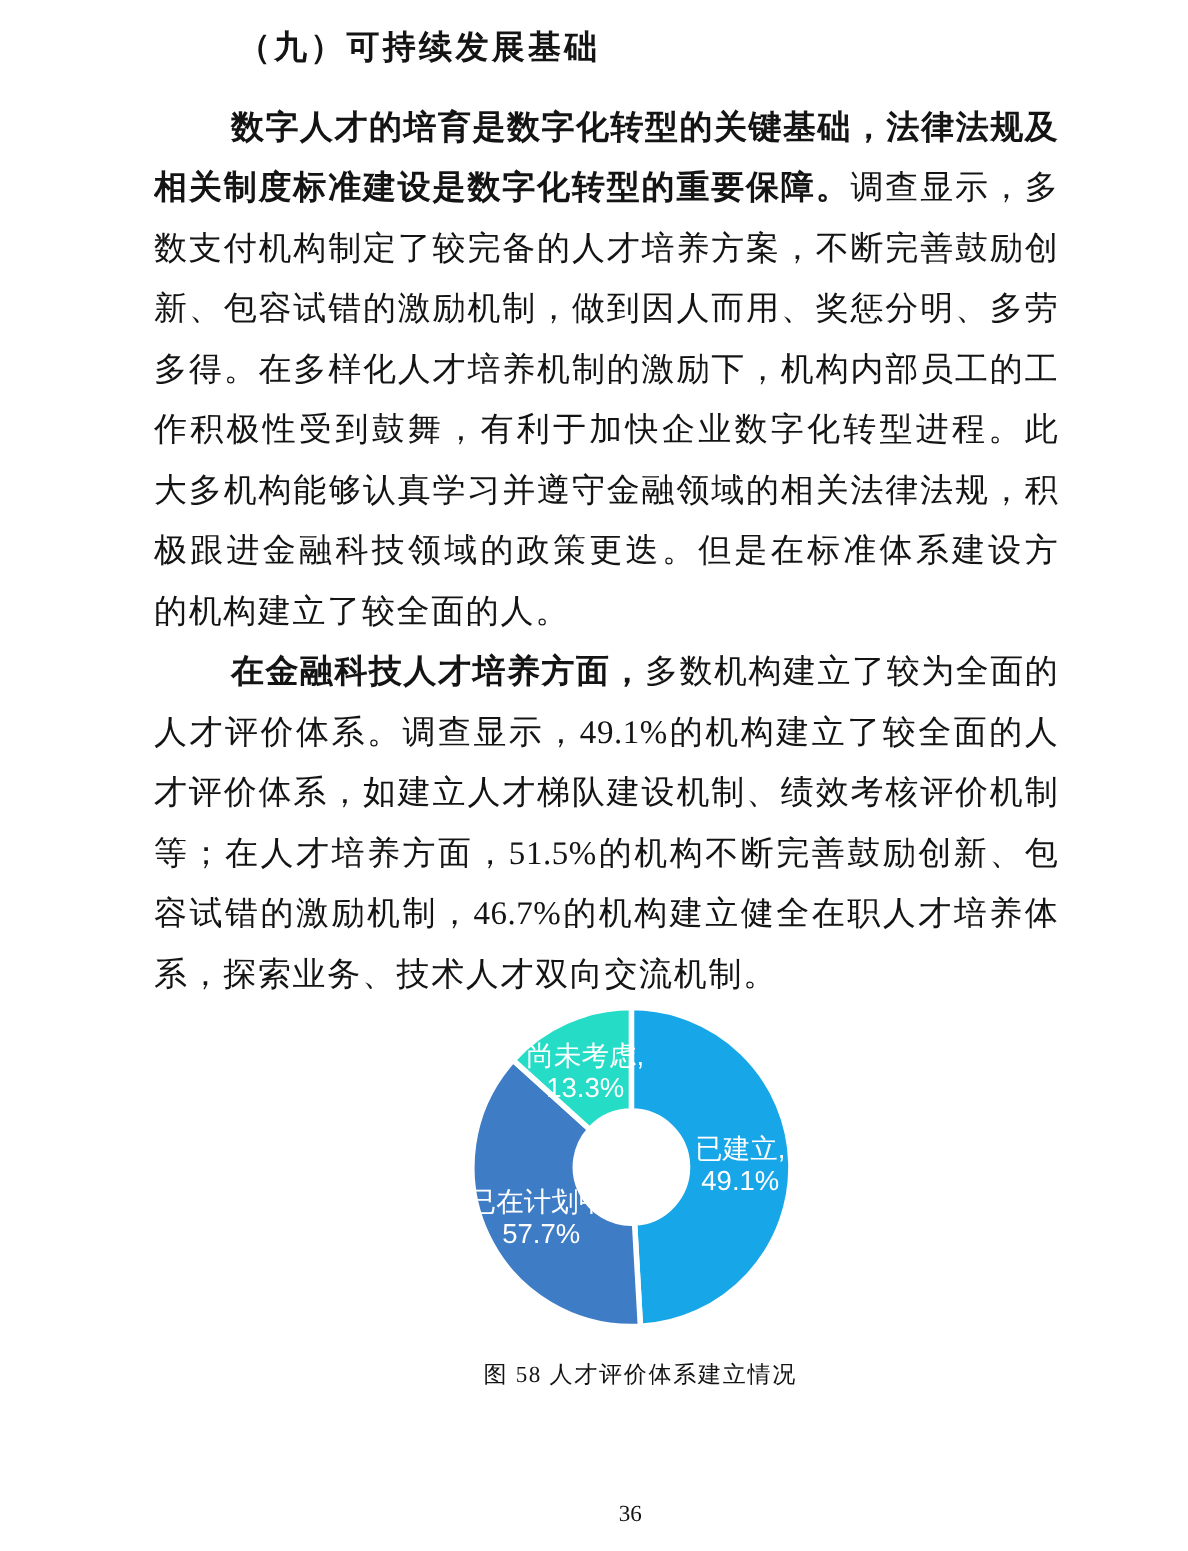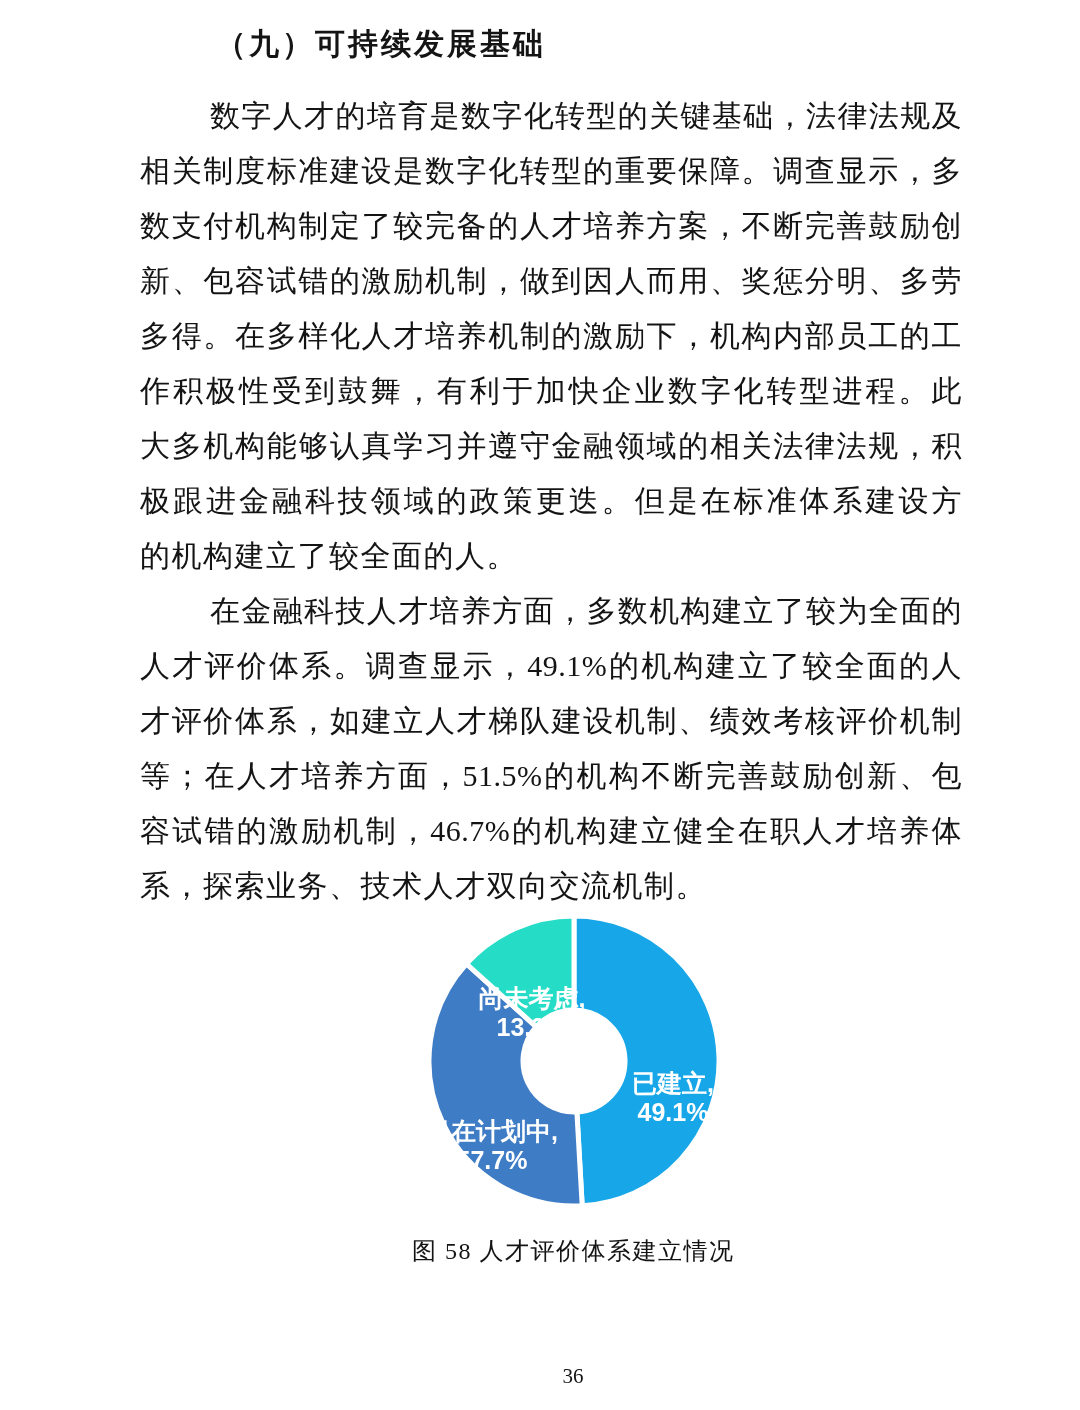--- a/index.html
+++ b/index.html
@@ -30,47 +30,46 @@
     text-align:justify;
     text-align-last:justify;
     letter-spacing:0.5px;
   }
   .tline.last{
     text-align:left;
     text-align-last:left;
     letter-spacing:1.5px;
   }
   .tline.indent{padding-left:70px;}
-  .run-b{font-weight:normal;}
+  .run-b{font-weight:bold;}
   .chart-wrap{
     position:relative;
     width:340px;height:296px;
     margin:0 0 0 404px;
   }
   .chart-wrap svg{position:absolute;left:0;top:0;}
   .slice-label{
     position:absolute;
     transform:translateX(-50%);
     color:#ffffff;
     font-family:"Liberation Sans",sans-serif;
-    font-weight:bold;
+    font-weight:normal;
     font-size:25px;
     line-height:29px;
     text-align:center;
     white-space:nowrap;
-    margin-top:38px;
   }
   .sl0{left:269px;top:118px;}
   .sl1{left:88px;top:166px;}
   .sl2{left:128px;top:33px;}
   .caption-row{
     width:340px;
     margin:26px 0 0 412px;
-    text-align:left;
-    font-size:24px;
+    text-align:center;
+    font-size:21px;
     letter-spacing:1.5px;
   }
   .page-number{
     position:absolute;
     left:33px;top:1364px;
     width:1080px;
     text-align:center;
     font-size:21px;
   }
 </style>

